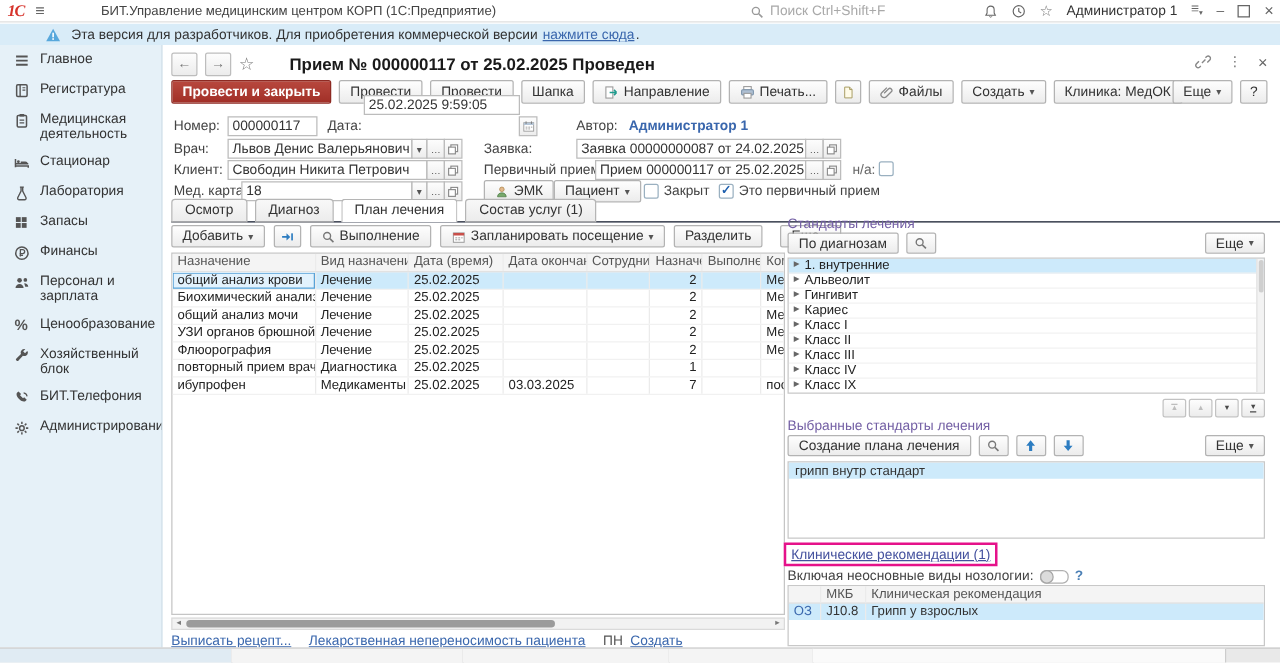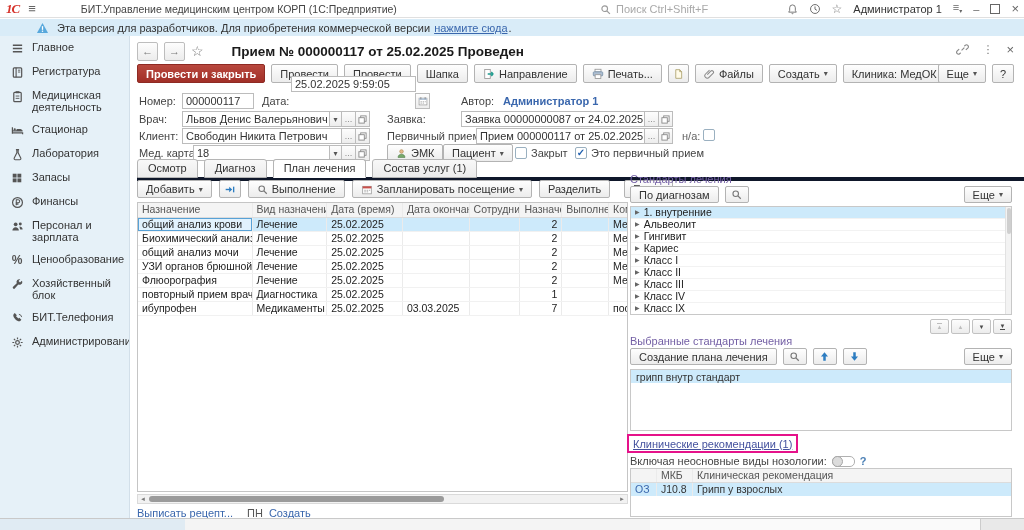--- a/index.html
+++ b/index.html
@@ -52,21 +52,21 @@
   .fld{position:absolute;height:16px;box-sizing:border-box;border:1px solid #bcbcbc;background:#fff;
        padding:1px 3px;white-space:nowrap;overflow:hidden;cursor:text;}
   .sq{position:absolute;width:15px;height:16px;box-sizing:border-box;border:1px solid #bcbcbc;
       background:linear-gradient(#fdfdfd,#ededed);text-align:center;font-size:8px;line-height:13px;color:#555;cursor:pointer;
       display:flex;align-items:center;justify-content:center;}
   .cb{width:12px;height:12px;border:1px solid #9ab0c0;border-radius:2px;background:#fff;display:inline-block;
       box-sizing:border-box;text-align:center;line-height:10px;font-size:10px;color:#1e5fae;font-weight:bold;cursor:pointer;}
   .abs{position:absolute;}
 
   
-  .tabs{position:absolute;left:6px;top:122px;right:0;height:19px;border-bottom:4px solid #0f172a;}
+  .tabs{position:absolute;left:6px;top:122px;right:0;height:19px;border-bottom:1px solid #0f172a;}
   .tab{display:inline-block;padding:2px 10px 3px;border:1px solid #b5b5b5;border-radius:3px 3px 0 0;margin-right:3px;
        background:linear-gradient(#f8f8f8,#ececec);position:relative;top:1px;cursor:pointer;}
   .tab.active{background:#fff;border-bottom:1px solid #fff;}
 
   
   .pt-toolbar{position:absolute;left:6px;top:144px;width:491px;display:flex;align-items:center;gap:7px;}
   .pt-toolbar .spacer{flex:1;}
   .ptable{position:absolute;left:6px;top:166px;width:491px;height:290px;border:1px solid #c5c5c5;background:#fff;box-sizing:border-box;overflow:hidden;}
   .phead{display:flex;background:#f4f4f4;border-bottom:1px solid #dcdcdc;color:#555;height:14px;}
   .pcell{padding:1px 4px;box-sizing:border-box;overflow:hidden;white-space:nowrap;border-right:1px solid #ebebeb;font-size:10.5px;line-height:11px;}
@@ -582,20 +582,21 @@
     </div>
 
     <div class="hscroll">
       <span class="harrow" style="left:0;">◄</span>
       <span class="hthumb"></span>
       <span class="harrow" style="right:0;">►</span>
     </div>
 
     <div class="pfooter">
       <span class="link">Выписать рецепт...</span>
+      <span class="link">Лекарственная непереносимость пациента</span>
       <span style="color:#555;">ПН</span>
       <span class="link" style="margin-left:-8px;">Создать</span>
     </div>
 
     <span class="sec-title" style="left:499px;top:137px;">Стандарты лечения</span>
     <div class="rp-btnrow" style="left:499px;top:150px;width:382px;">
       <button class="btn" style="height:17px;">
           <span>По диагнозам</span>
         </button>
       <button class="btn iconb" style="height:17px;width:24px;">

